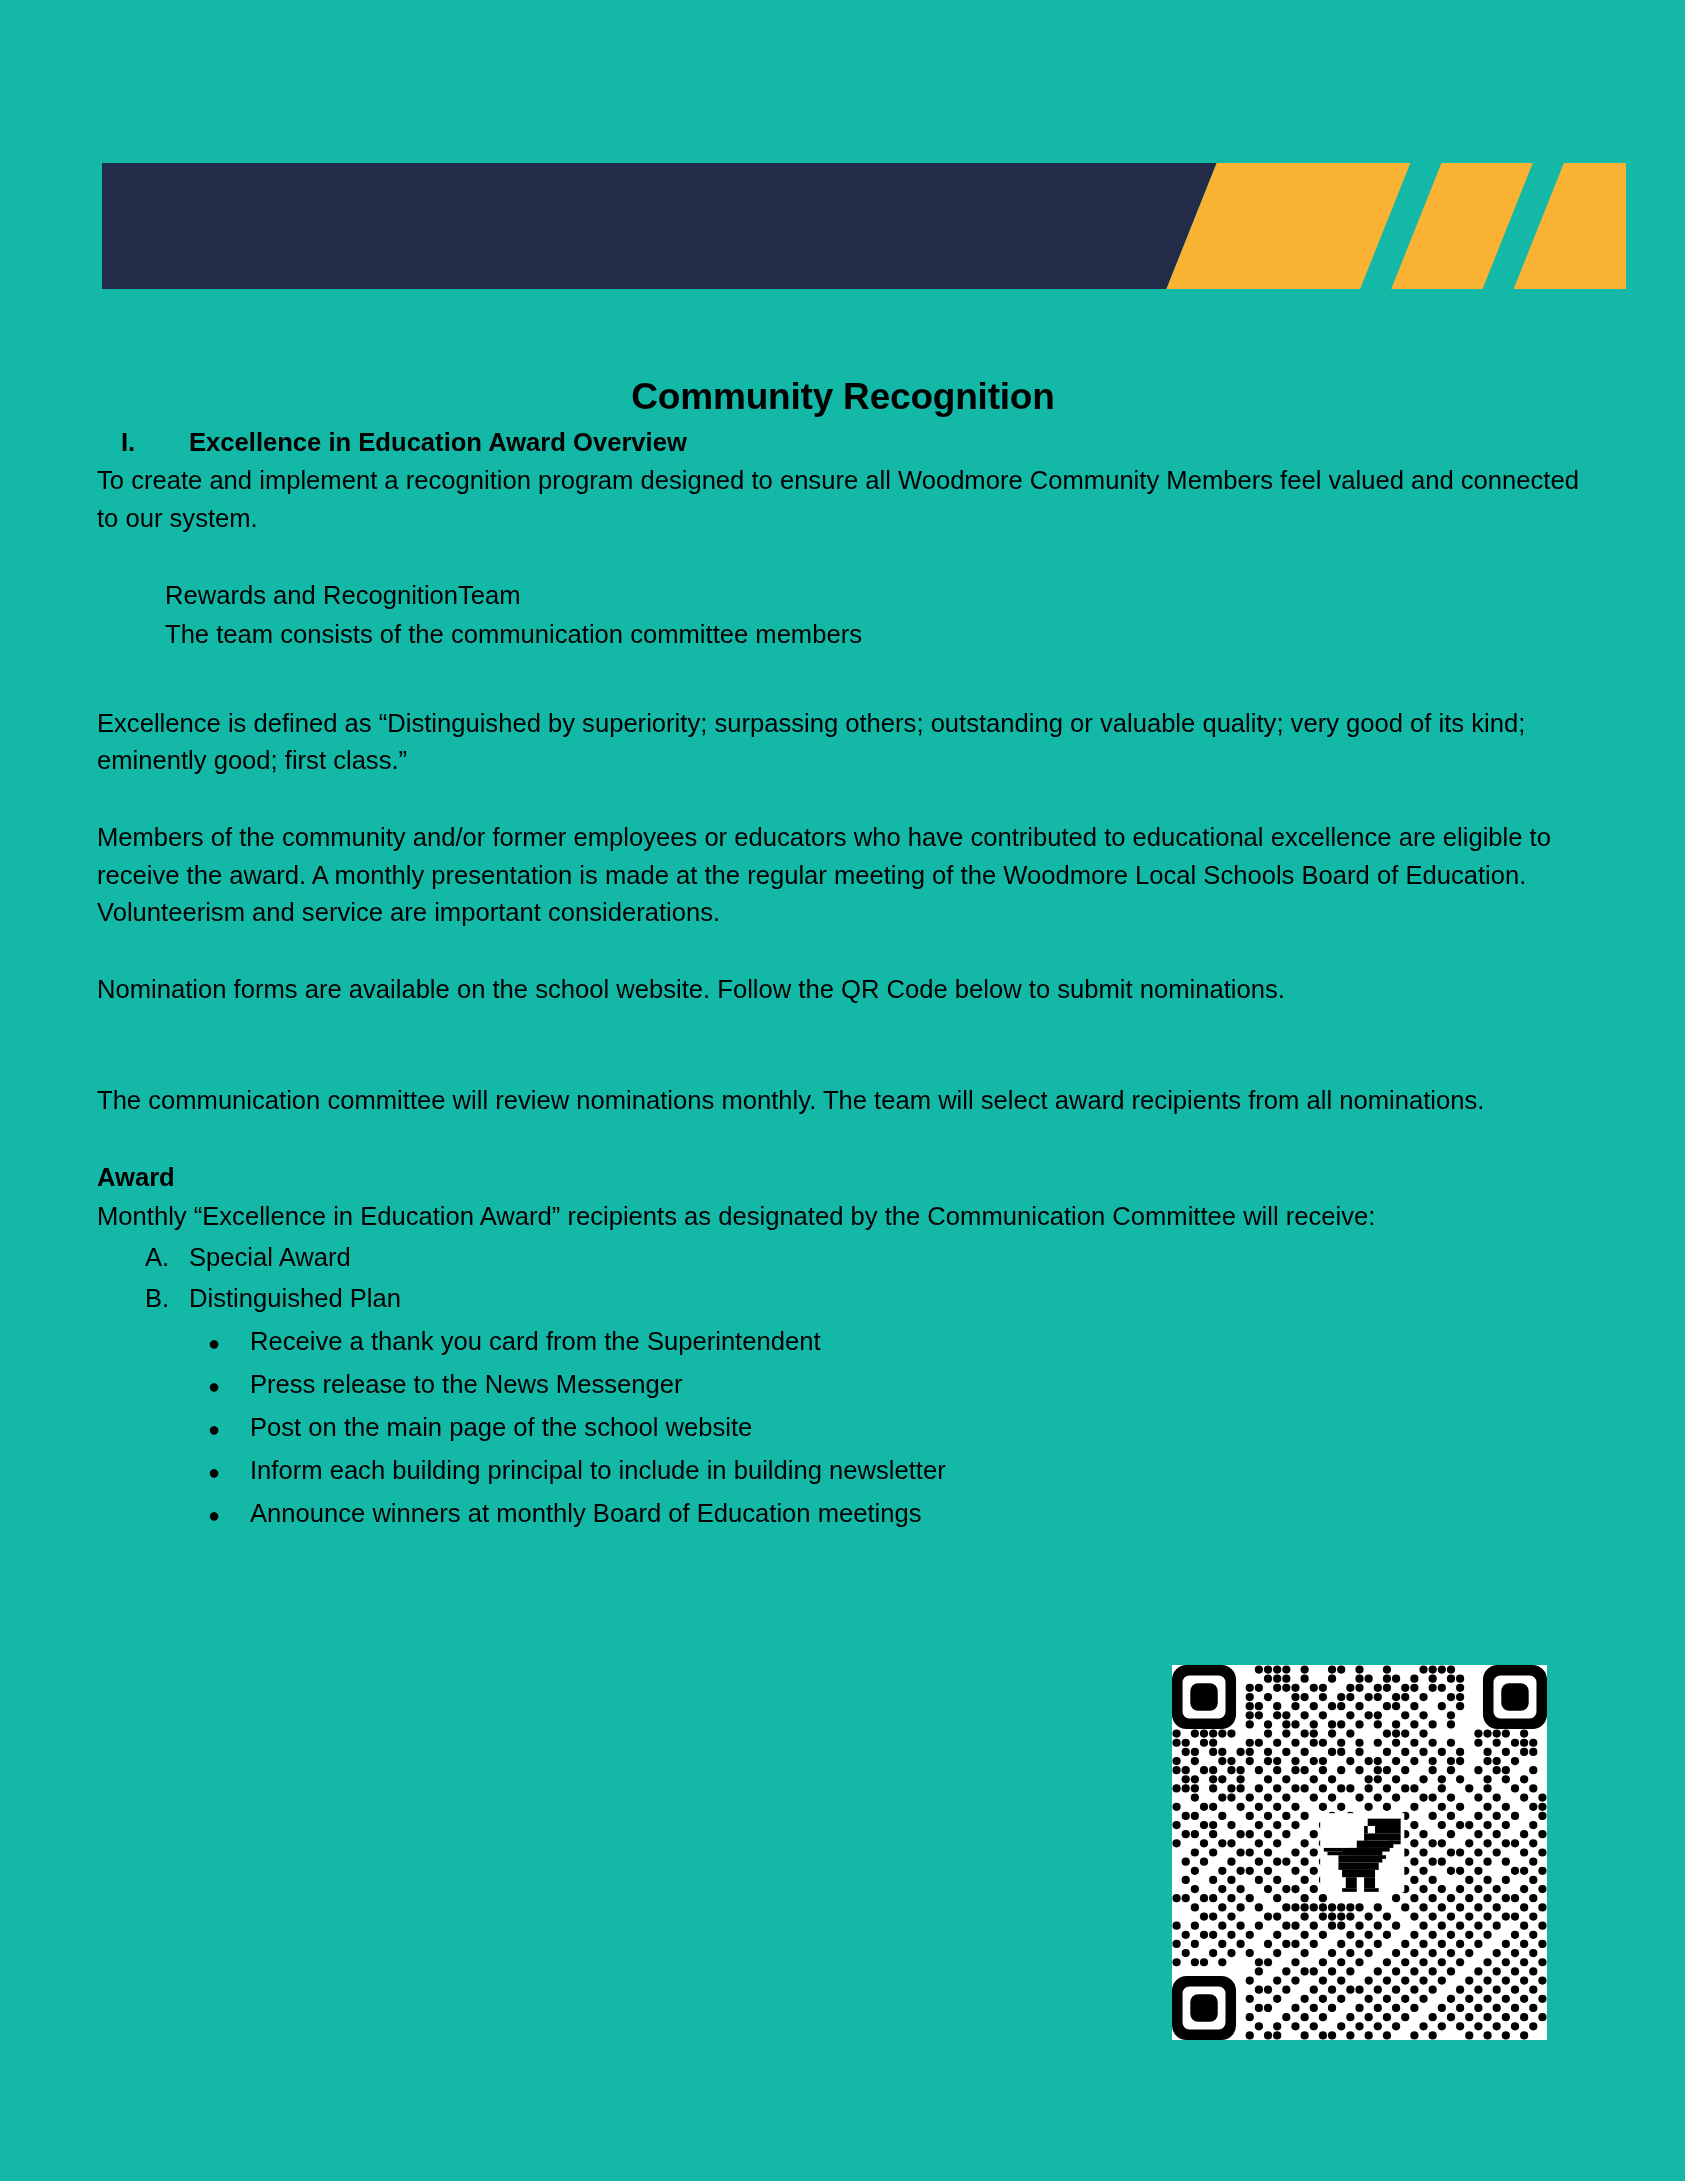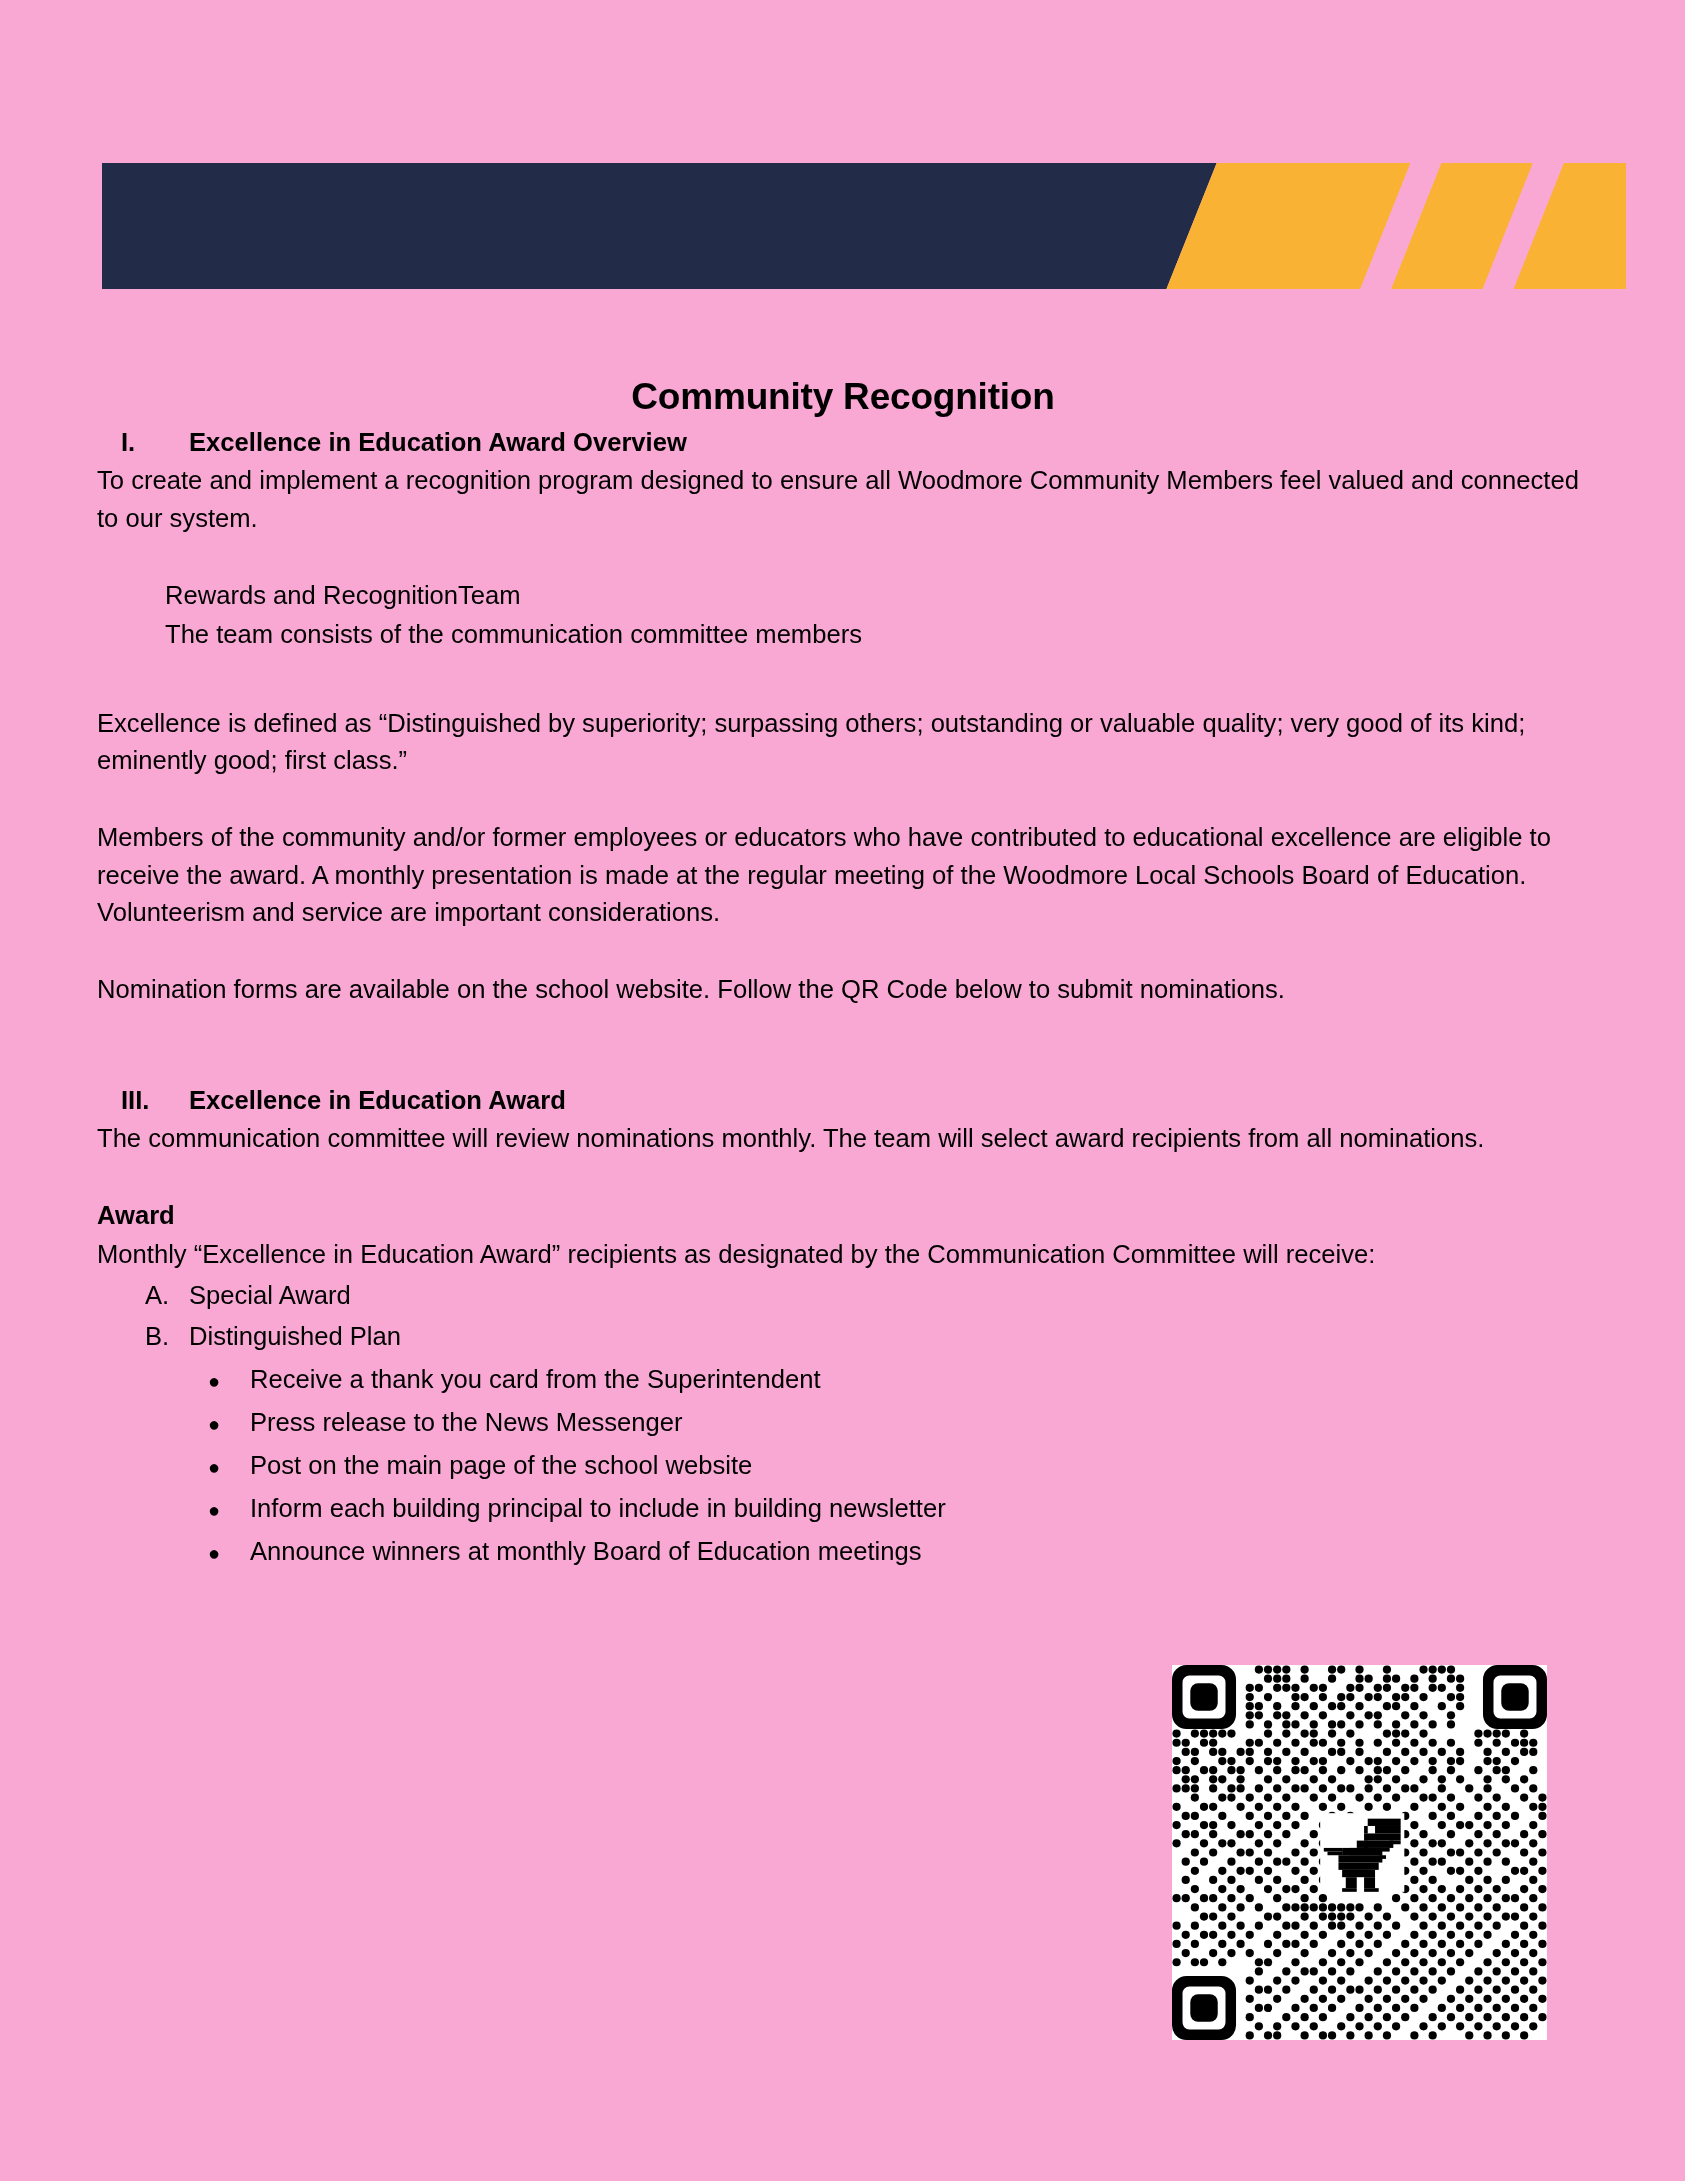--- a/index.html
+++ b/index.html
@@ -11,21 +11,21 @@
   body {
     font-family: "Liberation Sans", sans-serif;
     color: #000000;
     -webkit-font-smoothing: antialiased;
   }
 
   .page {
     position: relative;
     width: 1686px;
     height: 2181px;
-    background: #f9a8d4;
+    background: #14b8a6;
     overflow: hidden;
   }
 
   
   .banner {
     position: absolute;
     left: 102px;
     top: 163px;
     width: 1524px;
     height: 126px;
@@ -220,24 +220,20 @@
       <p class="body-text">Members of the community and/or former employees or educators who have contributed to educational excellence are eligible to receive the award. A monthly presentation is made at the regular meeting of the Woodmore Local Schools Board of Education. Volunteerism and service are important considerations.</p>
 
       <div class="gap-md"></div>
 
       <p class="body-text">Nomination forms are available on the school website. Follow the QR Code below to submit nominations.</p>
     </div>
 
     <div class="gap-xl"></div>
 
     <div class="section">
-      <div class="roman-heading">
-        <span class="numeral">III.</span>
-        <span class="htext">Excellence in Education Award</span>
-      </div>
       <p class="body-text">The communication committee will review nominations monthly. The team will select award recipients from all nominations.</p>
     </div>
 
     <div class="gap-md"></div>
 
     <div class="section">
       <div class="plain-heading">Award</div>
       <p class="body-text">Monthly “Excellence in Education Award” recipients as designated by the Communication Committee will receive:</p>
 
       <ol class="alpha-list">

